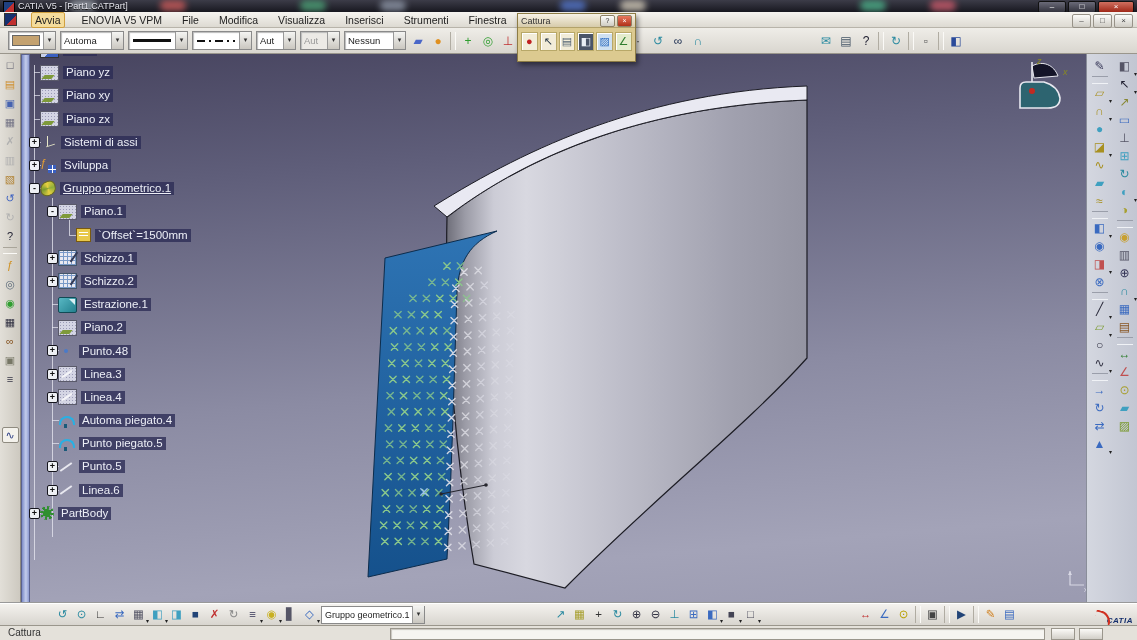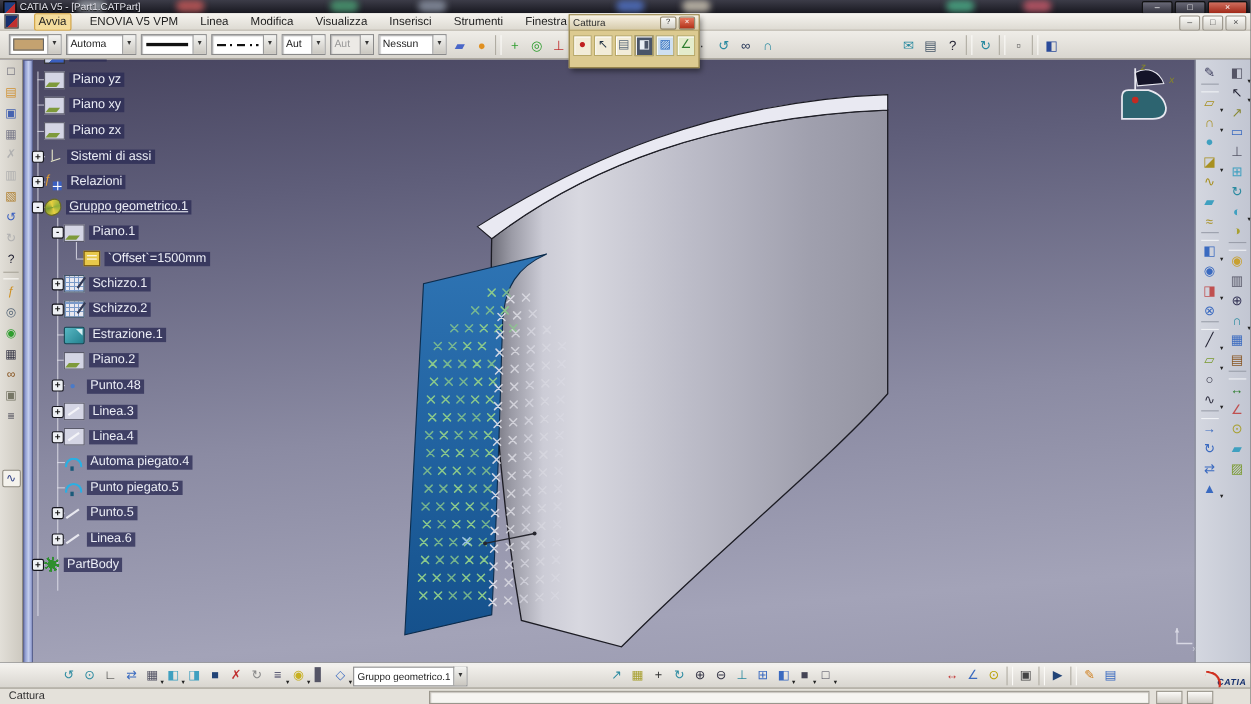--- a/index.html
+++ b/index.html
@@ -200,21 +200,21 @@
     </span>
   </div>
 
   <div class="menubar">
     <span class="mdi-doc-icon"></span>
 
       <span class="menu-item active">Avvia</span>
 
       <span class="menu-item">ENOVIA V5 VPM</span>
 
-      <span class="menu-item">Linea</span>
+      <span class="menu-item">File</span>
 
       <span class="menu-item">Modifica</span>
 
       <span class="menu-item">Visualizza</span>
 
       <span class="menu-item">Inserisci</span>
 
       <span class="menu-item">Strumenti</span>
 
       <span class="menu-item">Finestra</span>
@@ -545,21 +545,21 @@
 
         <div class="trow lv1">
           <span class="exp">+</span>
           <span class="tic ic-axes"></span>
           <span class="tlabel">Sistemi di assi</span>
         </div>
 
         <div class="trow lv1">
           <span class="exp">+</span>
           <span class="tic ic-relations"></span>
-          <span class="tlabel">Relazioni</span>
+          <span class="tlabel">Sviluppa</span>
         </div>
 
         <div class="trow lv1 ul">
           <span class="exp">-</span>
           <span class="tic ic-geoset"></span>
           <span class="tlabel">Gruppo geometrico.1</span>
         </div>
 
         <div class="trow lv2">
           <span class="exp">-</span>

